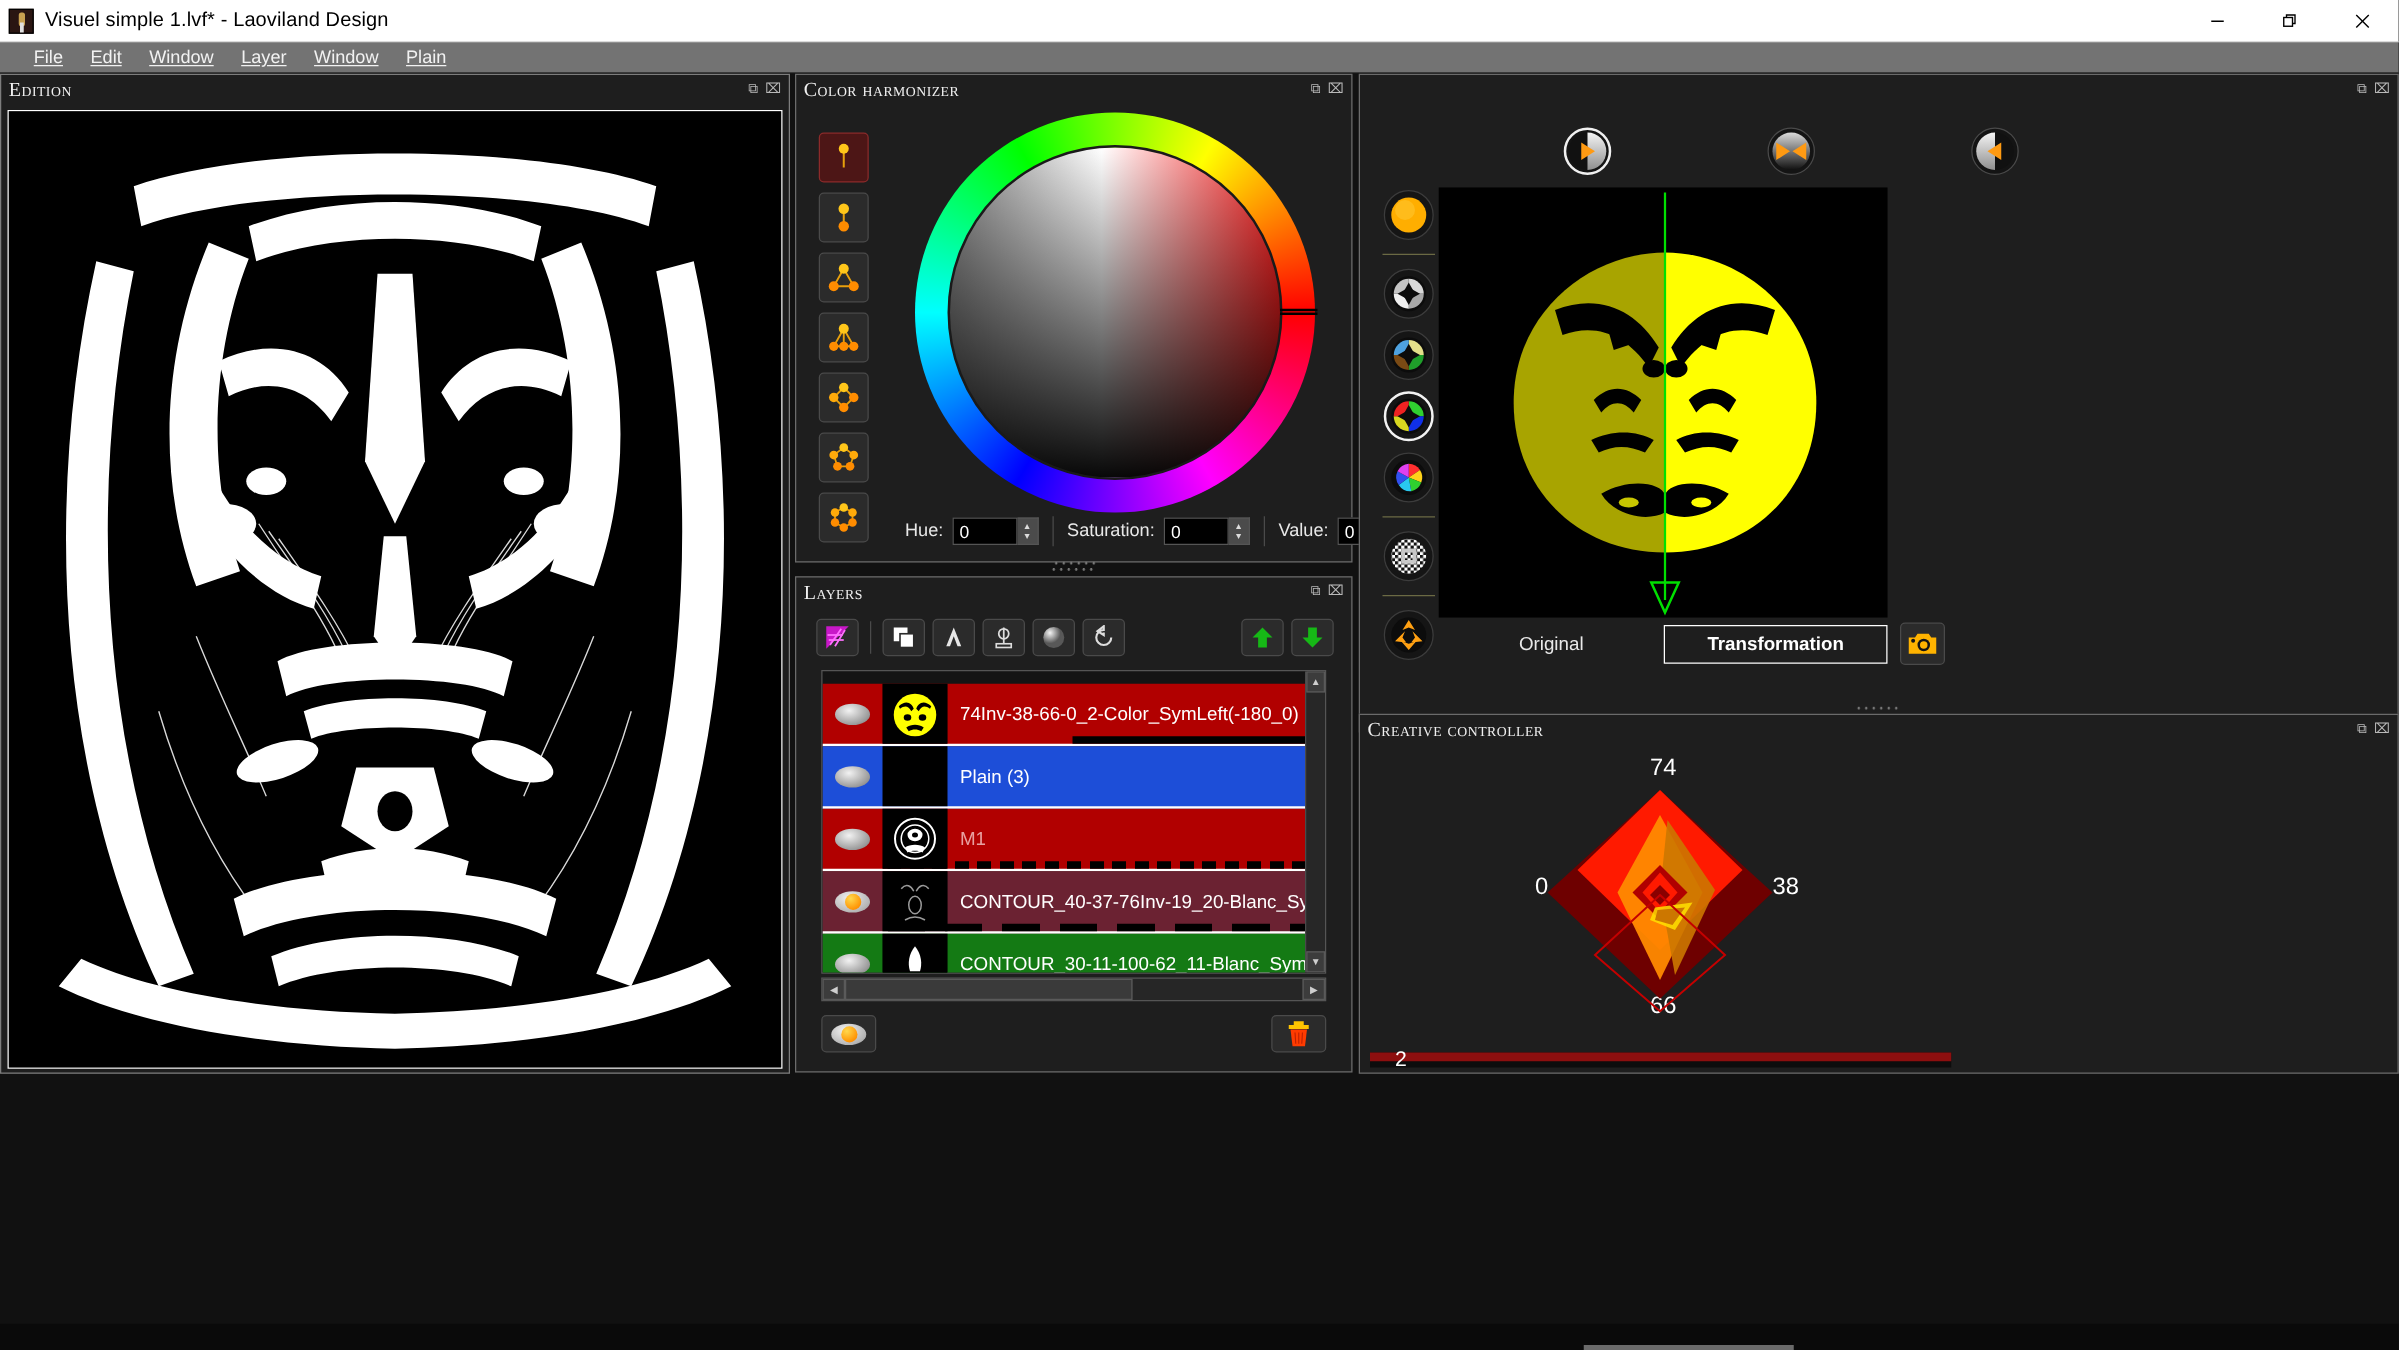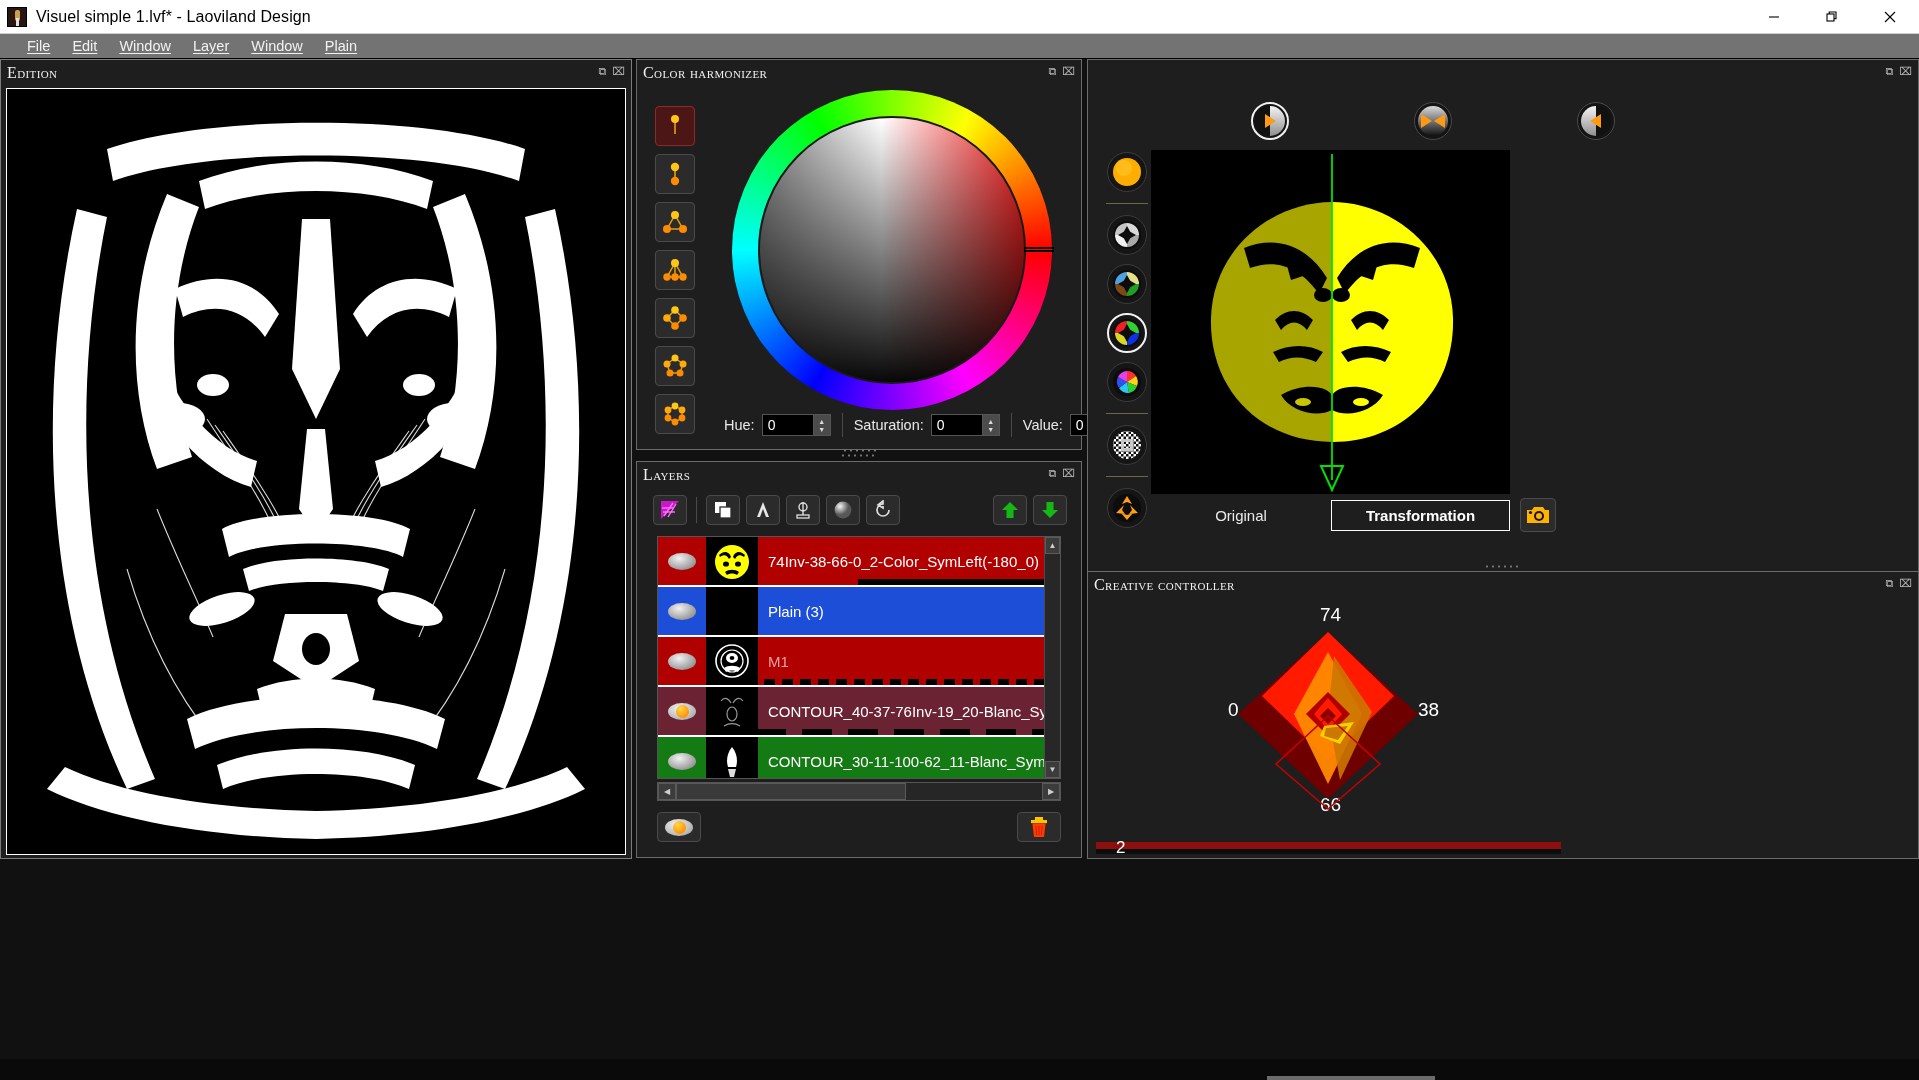--- a/index.html
+++ b/index.html
@@ -141,21 +141,21 @@
     background: #2b2b2b; border: 1px solid #4a4a4a;
     display: flex; align-items: center; justify-content: center;
   }
   .tool-div { width: 1px; height: 26px; background: #4a4a4a; margin: 0 3px; }
   #layers-list {
     position: absolute; left: 20px; top: 74px;
     width: 404px; height: 243px;
     background: #141414; border: 1px solid #555;
     overflow: hidden; display: flex;
   }
-  #rows-area { width: 386px; position: relative; }
+  #rows-area { width: 386px; position: relative; margin-top: 10px; }
   .layer-row {
     height: 50px; display: flex; align-items: stretch;
     border-bottom: 2px solid #fff; position: relative;
   }
   .vis-cell {
     width: 48px; display: flex; align-items: center; justify-content: center;
   }
   .eye-off {
     width: 28px; height: 17px; border-radius: 50%;
     background: radial-gradient(ellipse at 40% 32%, #f2f2f2, #9a9a9a 70%, #6e6e6e);

